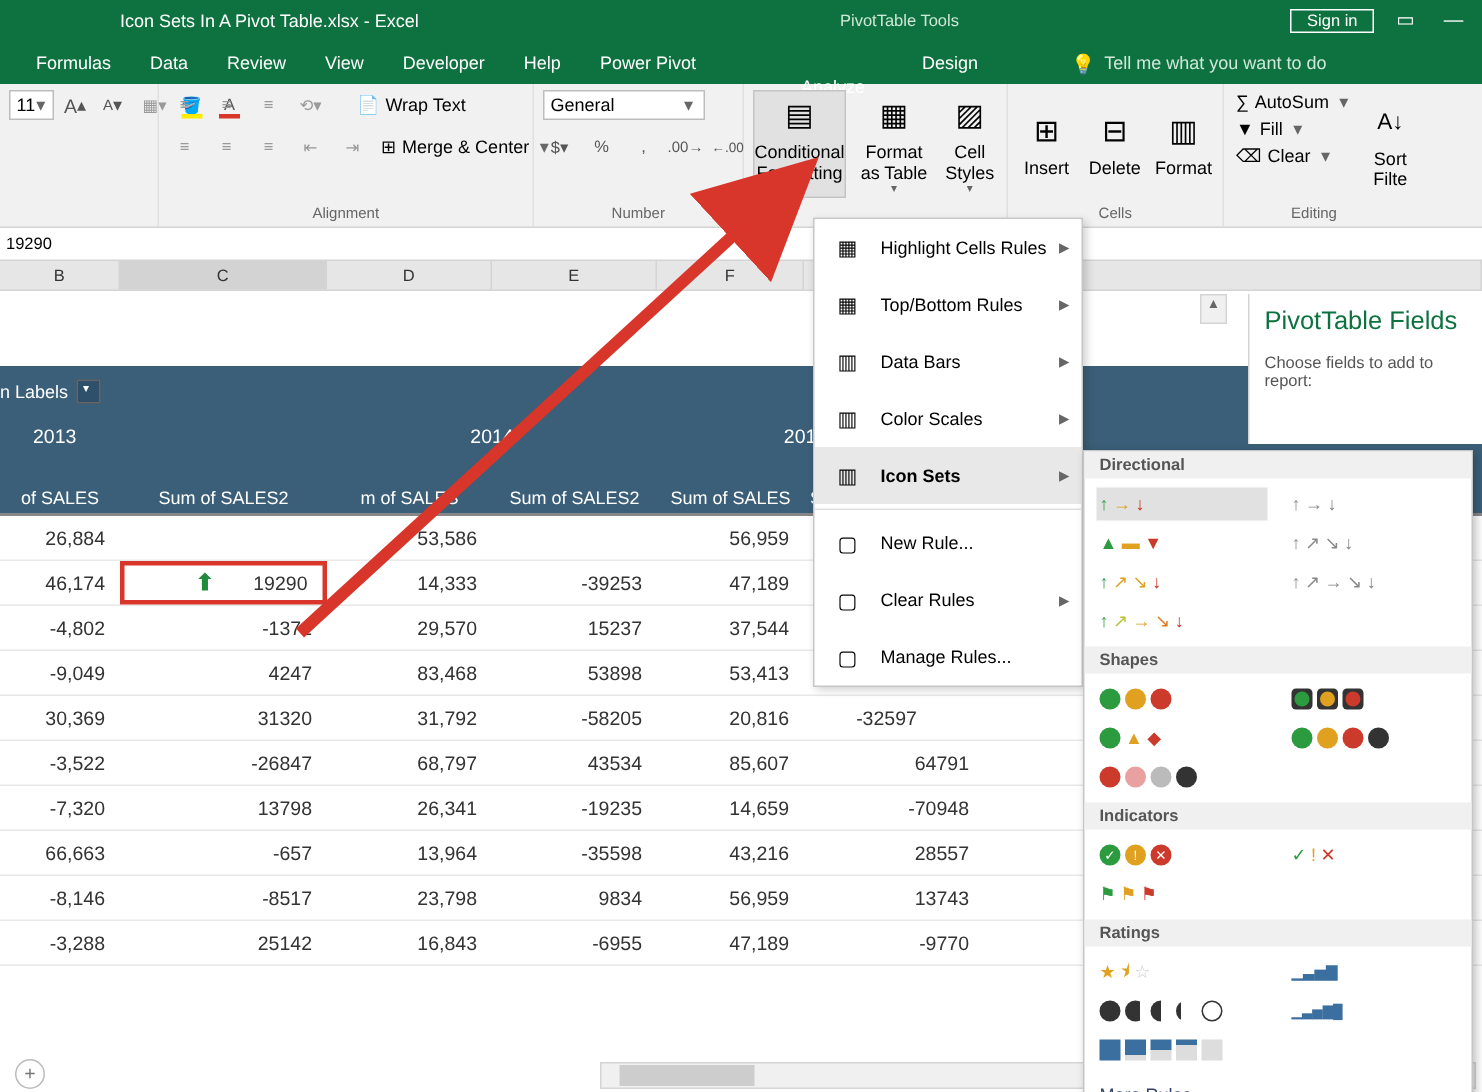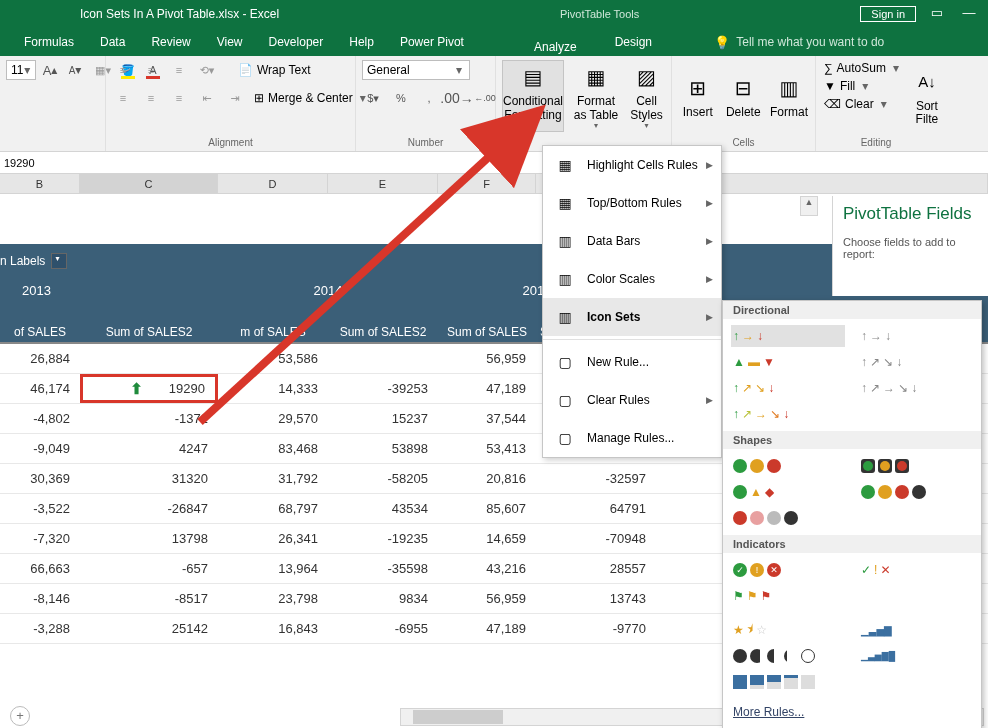--- a/index.html
+++ b/index.html
@@ -5,21 +5,21 @@
 *{box-sizing:border-box;margin:0;padding:0;font-family:'Segoe UI',Tahoma,sans-serif;font-size:12px}
 body{background:#fff;width:988px;height:728px;overflow:hidden;position:relative}
 .titlebar{height:28px;background:#0e7240;display:flex;align-items:center;color:#fff;position:relative}
 .titlebar .fname{position:absolute;left:80px}
 .titlebar .ctx{position:absolute;left:560px;font-size:11px;color:#cfe7d9}
 .titlebar .right{position:absolute;right:8px;display:flex;gap:10px;align-items:center}
 .signin{border:1px solid #fff;padding:1px 10px;font-size:11px;cursor:pointer}
 .titleicon{display:inline-block;width:22px;height:18px;text-align:center;cursor:pointer;font-size:13px}
 .tabs{height:28px;background:#0e7240;display:flex;align-items:center;padding-left:24px;color:#fff;gap:26px;position:relative}
 .tabs .tab{cursor:pointer;font-size:12px}
-.tabs .ctxtab{background:#fff;color:#0e7240;padding:4px 12px;position:relative;top:5px}
+.tabs .ctxtab{background:#fff;color:#0e7240;padding:4px 12px;position:relative;top:16px}
 .tellme{display:flex;align-items:center;gap:6px;color:#cfe7d9;font-size:11px}
 .bulb{font-size:13px}
 .ribbon{height:96px;background:#f1f1f1;border-bottom:1px solid #d4d4d4;display:flex}
 .group{border-right:1px solid #e0e0e0;display:flex;flex-direction:column;justify-content:space-between;padding:4px 6px 0 6px;position:relative}
 .group-label{text-align:center;font-size:10px;color:#666;height:16px;line-height:16px}
 .group-body{flex:1;display:flex;align-items:flex-start;gap:6px}
 .bigbtn{display:flex;flex-direction:column;align-items:center;justify-content:center;width:62px;height:72px;cursor:pointer;text-align:center;font-size:11px;line-height:1.1;border:1px solid transparent}
 .bigbtn.active{background:#e1e1e1;border:1px solid #c4c4c4}
 .bigicon{width:32px;height:32px;margin-bottom:2px;display:flex;align-items:center;justify-content:center;font-size:20px}
 .ministack{display:flex;flex-direction:column;gap:2px}
@@ -157,21 +157,21 @@
       <div class="fontrow">
         <span class="fontbox" style="width:108px;justify-content:space-between">
             <span>General</span>
             <span class="dd">▾</span>
           </span>
       </div>
       <div class="fontrow" style="gap:6px">
         <span class="iconbtn">$▾</span>
         <span class="iconbtn">%</span>
         <span class="iconbtn">,</span>
-        <span class="iconbtn" style="font-size:14px">.00→</span>
+        <span class="iconbtn" style="font-size:10px">.00→</span>
         <span class="iconbtn" style="font-size:9px">←.00</span>
       </div>
     </div>
     <div class="group-label">Number</div>
   </div>
 
   <div class="group" style="width:176px">
     <div class="group-body">
       <div class="bigbtn active">
         <span class="bigicon">▤</span>
@@ -305,21 +305,21 @@
         <div class="cell" style="width: 110px;">53898</div>
         <div class="cell" style="width: 98px;">53,413</div>
         <div class="cell" style="width: 120px;">15869</div>
       </div>
       <div class="datarow">
         <div class="cell" style="width: 80px;">30,369</div>
         <div class="cell" style="width: 138px;">31320</div>
         <div class="cell" style="width: 110px;">31,792</div>
         <div class="cell" style="width: 110px;">-58205</div>
         <div class="cell" style="width: 98px;">20,816</div>
-        <div class="cell" style="width: 120px;">-32597</div>
+        <div class="cell" style="width: 120px; text-align: center;">-32597</div>
       </div>
       <div class="datarow">
         <div class="cell" style="width: 80px;">-3,522</div>
         <div class="cell" style="width: 138px;">-26847</div>
         <div class="cell" style="width: 110px;">68,797</div>
         <div class="cell" style="width: 110px;">43534</div>
         <div class="cell" style="width: 98px;">85,607</div>
         <div class="cell" style="width: 120px;">64791</div>
       </div>
       <div class="datarow">
@@ -502,20 +502,21 @@
         <span style="color:#e0a020">!</span>
         <span style="color:#cb3a2b">✕</span>
       </div>
     <div class="is-opt">
         <span style="color:#2c9b3f">⚑</span>
         <span style="color:#e0a020">⚑</span>
         <span style="color:#cb3a2b">⚑</span>
       </div>
     <div></div>
   </div>
+  <div class="is-section">Ratings</div>
   <div class="is-body">
     <div class="is-opt">
         <span style="color:#e0a020">★</span>
         <span style="color:#e0a020">⯨</span>
         <span style="color:#ccc">☆</span>
       </div>
     <div class="is-opt">
         <span style="color:#3b6fa0;font-size:10px">▁▃▅▇</span>
       </div>
     <div class="is-opt">

